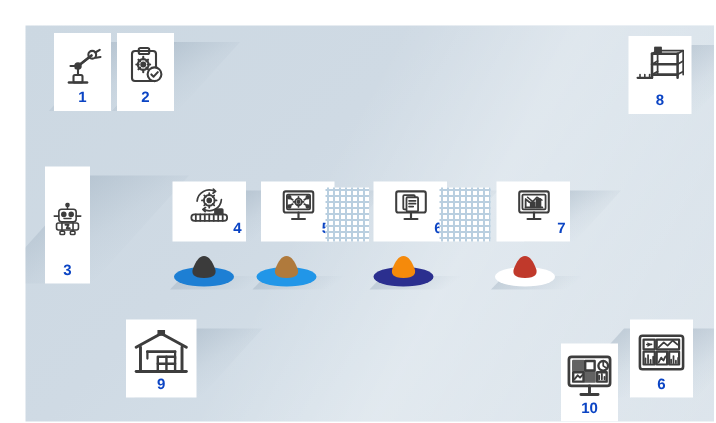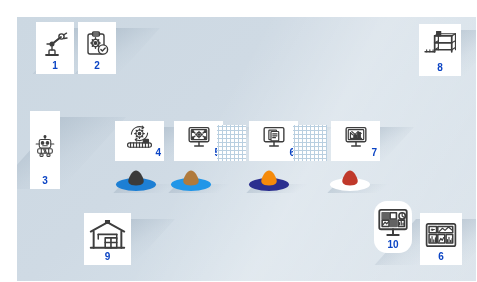--- a/index.html
+++ b/index.html
@@ -257,21 +257,21 @@
                 <path d="M8 12.5h16" stroke-width="1.6"></path>
                 <path d="M8 12.5v4M24 12.5v4" stroke-width="1.3"></path>
                 <rect x="14" y="15.5" width="10" height="8.5"></rect>
                 <path d="M14 19.5h10M19 15.5v8.5"></path>
                 <rect x="14.5" y="0" width="3" height="2.6" fill="#3d3d3d"></rect>
               </svg>
             </div>
             <div class="num center" style="bottom: 3px;">9</div>
           </div>
           <div class="shadow" style="left: 399px; top: 202px; width: 44px; height: 46px;"></div>
-          <div class="card" style="left: 357px; top: 184px; width: 38px; height: 52px; border-radius: 13px;">
+          <div class="card" style="left: 357px; top: 212px; width: 38px; height: 52px;">
             <div class="glyph" style="top: 3px; height: 38px;">
               <svg width="32" height="32" viewBox="0 0 28 28" fill="none" stroke="#3d3d3d" stroke-width="1.4" stroke-linecap="round" stroke-linejoin="round">
                 <rect x="2" y="2.5" width="24" height="17" rx="1.6" stroke-width="1.6"></rect>
                 <path d="M14 19.5v4M9 24.5h10" stroke-width="1.7"></path>
                 <rect x="4.5" y="5" width="6" height="5.5" fill="#3d3d3d" opacity=".8"></rect>
                 <rect x="11.5" y="5" width="5.5" height="5.5"></rect>
                 <circle cx="22" cy="7.8" r="2.8"></circle>
                 <path d="M22 5v2.8l2 1.4" stroke-width="1"></path>
                 <rect x="4.5" y="11.5" width="6" height="5.5"></rect>
                 <path d="M5.3 15.5l1.8-2.2 1.4 1.4 1.7-1.9" stroke-width="1.1"></path>

